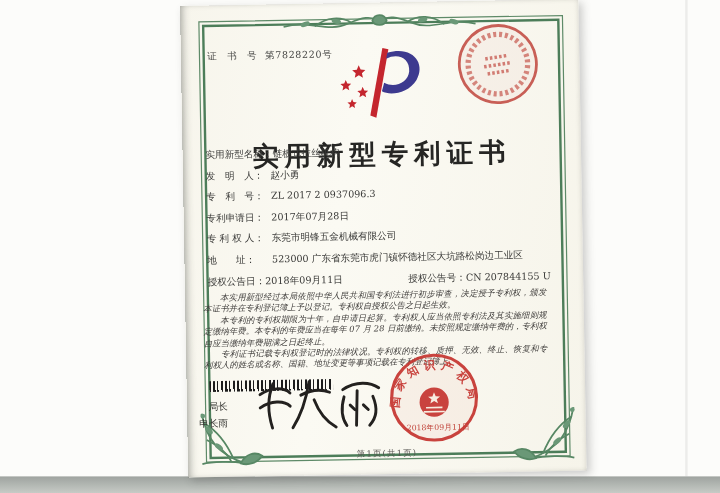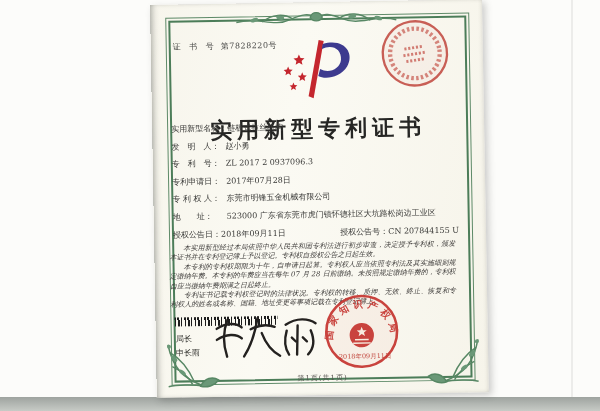--- a/index.html
+++ b/index.html
@@ -46,21 +46,21 @@
   .fpair-right { margin-right:2px; }
 
   .paras { position:absolute; left:15px; top:240px; width:286px; font-size:7px; line-height:9.4px;
     color:#403e3c; text-align:justify; font-style:italic; }
   .paras p { text-indent:2em; }
 
   .barcode { position:absolute; left:19px; top:313px; width:103px; height:9px;
     background:
       repeating-linear-gradient(90deg,#1c1c1c 0 1.5px,transparent 1.5px 3px,#1c1c1c 3px 5px,transparent 5px 6.5px,#1c1c1c 6.5px 7.5px,transparent 7.5px 10px); }
 
-  .director { position:absolute; left:20px; top:328px; font-size:8px; color:#33332f; line-height:14px; }
+  .director { position:absolute; left:10px; top:328px; font-size:8px; color:#33332f; line-height:14px;text-align:right; }
 
   .signature { position:absolute; left:54px; top:310px; }
 
   .seal-date { position:absolute; left:176px; top:351px; width:66px; text-align:center;
     font-size:6.5px; color:#c0453c; z-index:1; }
   .official-seal { position:absolute; left:168px; top:292px; z-index:2; opacity:.92; }
 
   .page-info { position:absolute; left:0; right:0; top:371px; text-align:center;
     font-size:7px; color:#55534f; letter-spacing:1px; }
 </style>

